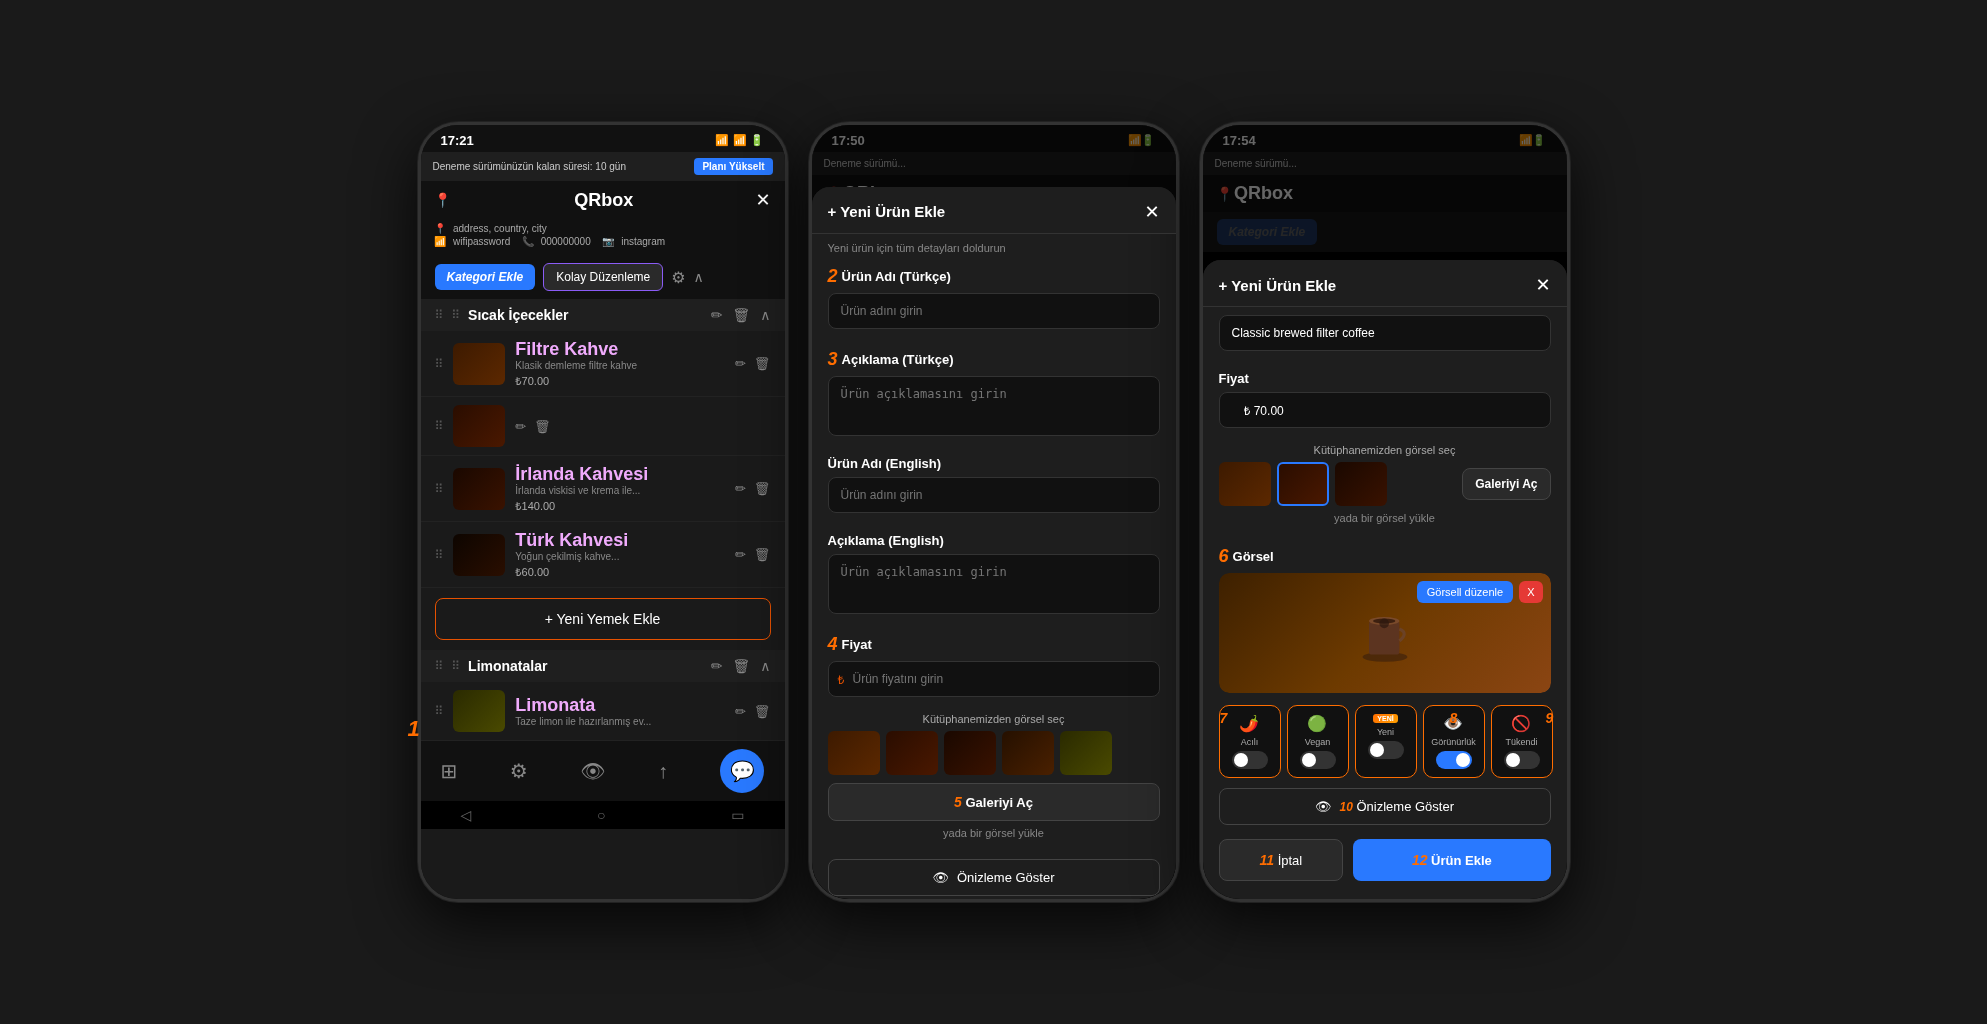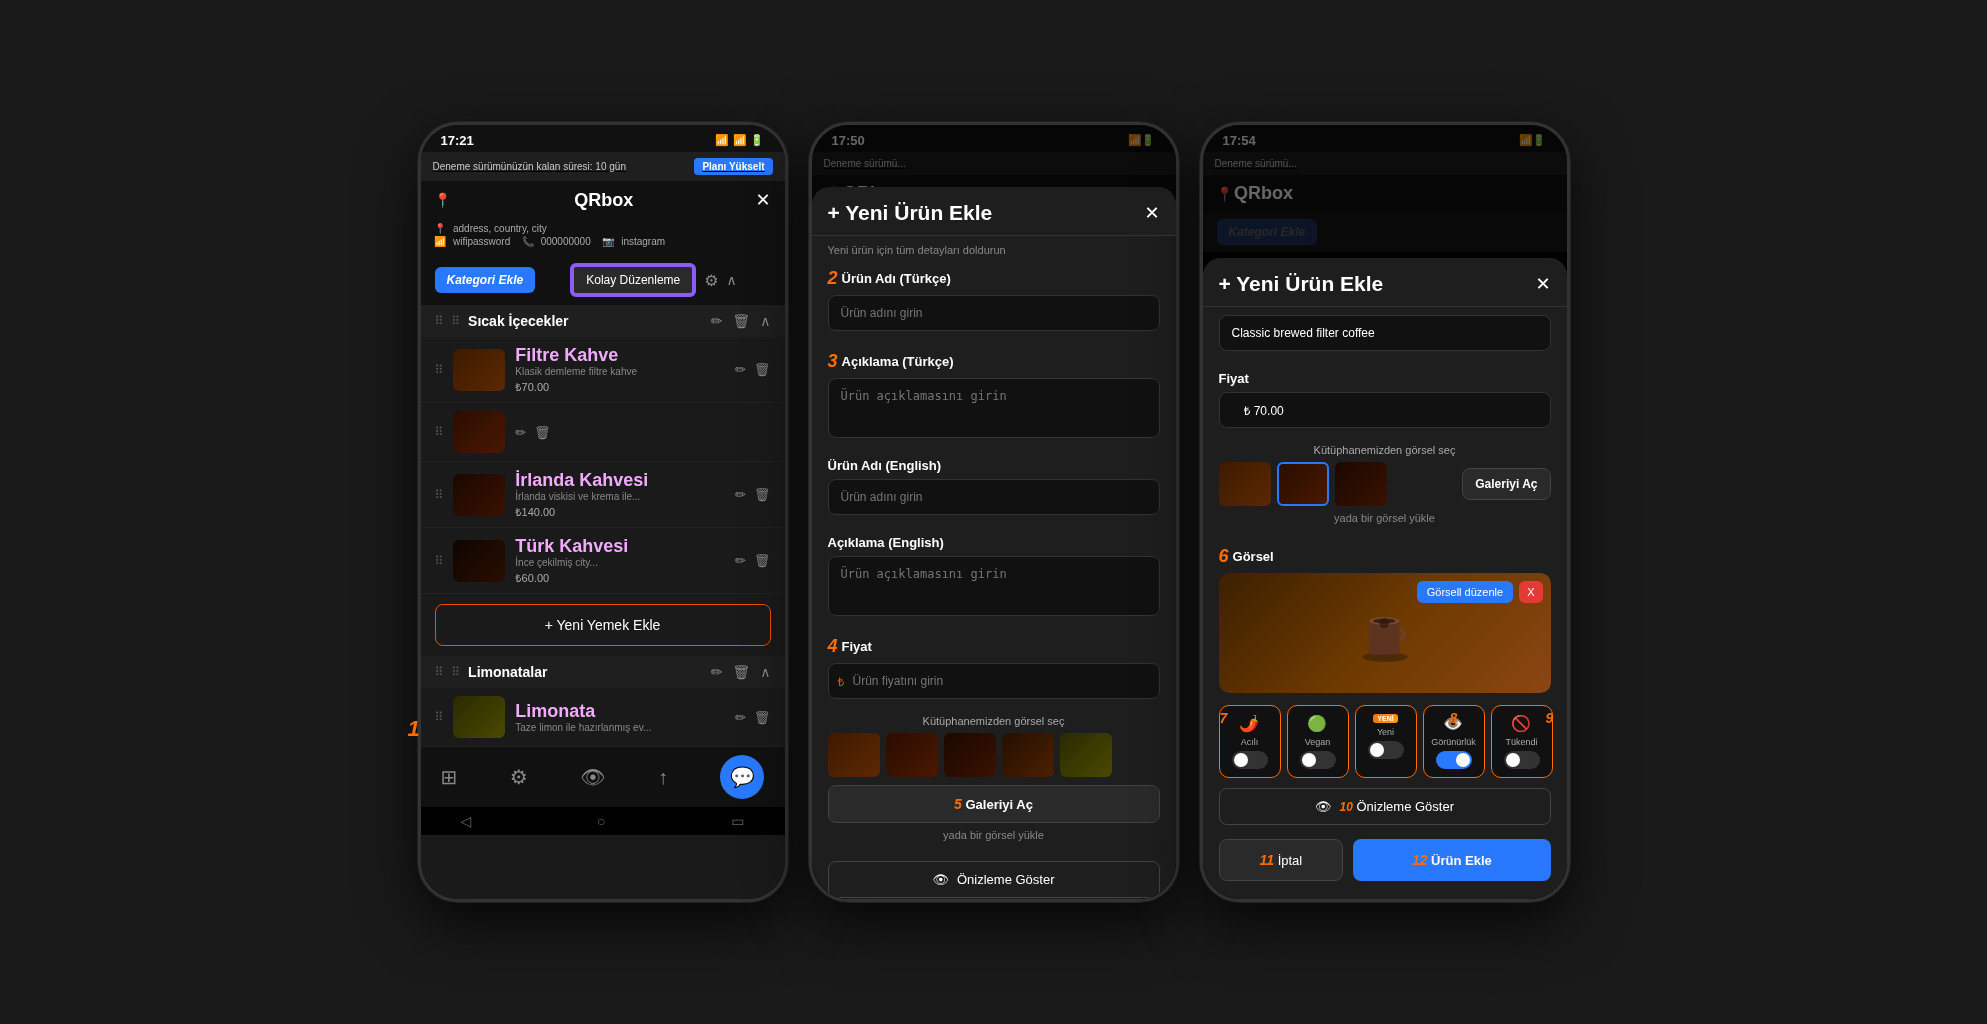--- a/index.html
+++ b/index.html
@@ -62,21 +62,20 @@
       font-size: 11px;
     }
     
     .trial-bar {
       background: #1f1f1f;
       padding: 6px 12px;
       display: flex;
       justify-content: space-between;
       align-items: center;
       flex-shrink: 0;
-      text-decoration: underline;
     }
     .trial-text {
       color: #ccc;
       font-size: 10px;
     }
     .trial-btn {
       background: #2979ff;
       color: #fff;
       border: none;
       border-radius: 4px;
@@ -135,26 +134,25 @@
       border-radius: 6px;
       padding: 6px 12px;
       font-size: 12px;
       font-weight: 600;
       cursor: pointer;
       font-style: italic;
     }
     .btn-kolay {
       background: #2a2a2a;
       color: #fff;
-      border: 4px solid #8b5cf6;
+      border: 1px solid #8b5cf6;
       border-radius: 6px;
       padding: 6px 12px;
       font-size: 12px;
       cursor: pointer;
-      margin-left: 27px;
     }
     .gear-icon { color: #888; font-size: 16px; cursor: pointer; }
     .chevron-icon { color: #888; font-size: 14px; cursor: pointer; }
     
     .category-section { flex-shrink: 0; }
     .category-header {
       background: #1f1f1f;
       padding: 8px 14px;
       display: flex;
       align-items: center;
@@ -269,21 +267,21 @@
       align-items: center;
       padding: 14px 16px 10px;
       border-bottom: 1px solid #333;
       position: sticky;
       top: 0;
       background: #1e1e1e;
       z-index: 10;
     }
     .modal-title {
       color: #fff;
-      font-size: 21px;
+      font-size: 15px;
       font-weight: 700;
     }
     .modal-subtitle {
       color: #888;
       font-size: 11px;
       padding: 8px 16px 4px;
     }
     .modal-close { color: #fff; font-size: 18px; cursor: pointer; }
     .modal-section {
       padding: 8px 16px;
@@ -627,21 +625,21 @@
             <div class="item-actions">
               <span class="item-icon">✏</span>
               <span class="item-icon">🗑</span>
             </div>
           </div>
           <div class="menu-item">
             <span class="drag-dots">⠿</span>
             <div class="item-image food-img-4"></div>
             <div class="item-info">
               <div class="item-name">Türk Kahvesi</div>
-              <div class="item-desc">İnce çekilmiş city...</div>
+              <div class="item-desc">Yoğun çekilmiş kahve...</div>
               <div class="item-price">₺60.00</div>
             </div>
             <div class="item-actions">
               <span class="item-icon">✏</span>
               <span class="item-icon">🗑</span>
             </div>
           </div>
         </div>
 
         <button class="add-item-btn">+ Yeni Yemek Ekle</button>

